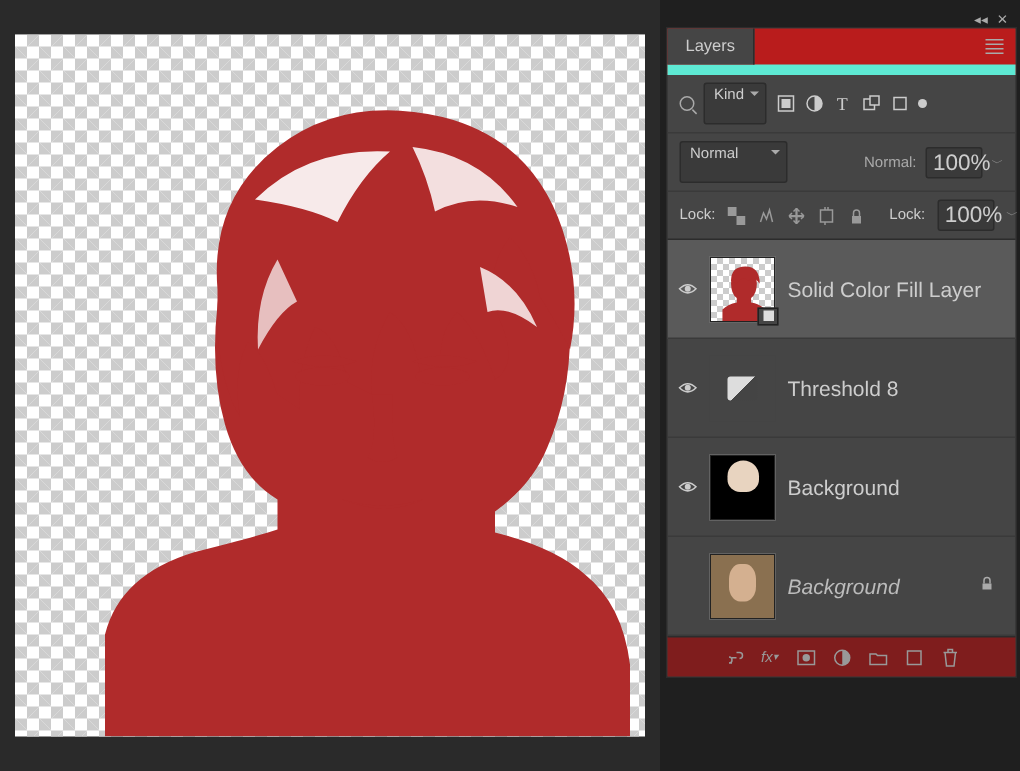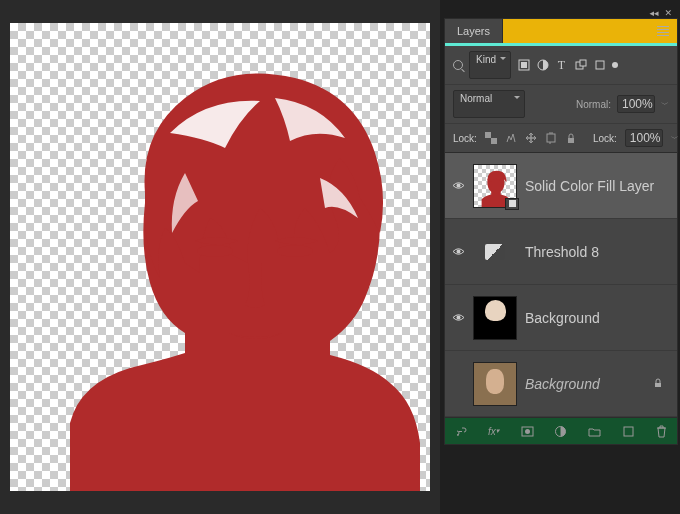--- a/index.html
+++ b/index.html
@@ -6,54 +6,54 @@
 body{background:#1f1f1f;width:680px;height:514px;overflow:hidden;position:relative}
 .workspace{position:absolute;left:0;top:0;width:440px;height:514px;background:#2a2a2a;display:flex;align-items:center;justify-content:center}
 .canvas{width:420px;height:468px;background:#fff;position:relative;overflow:hidden;
 background-image:linear-gradient(45deg,#ccc 25%,transparent 25%),linear-gradient(-45deg,#ccc 25%,transparent 25%),linear-gradient(45deg,transparent 75%,#ccc 75%),linear-gradient(-45deg,transparent 75%,#ccc 75%);
 background-size:16px 16px;background-position:0 0,0 8px,8px -8px,-8px 0}
 .portrait{position:absolute;left:0;top:0;width:100%;height:100%}
 .panel-wrap{position:absolute;right:2px;top:8px;width:234px}
 .panel-top{height:10px;display:flex;justify-content:flex-end;align-items:center;gap:6px;padding-right:6px;color:#aaa;font-size:9px}
 .panel-top span{cursor:pointer}
 .panel{background:#454545;color:#cdcdcd;font-size:11px;border:1px solid #2c2c2c}
-.tabs{display:flex;border-bottom:3px solid #5eead4;background:#eab308}
+.tabs{display:flex;border-bottom:7px solid #5eead4;background:#b91c1c}
 .tab{padding:6px 12px;background:#454545;border-right:1px solid #2c2c2c;font-size:11px}
 .tab-spacer{flex:1;display:flex;justify-content:flex-end;align-items:center;padding-right:8px;color:#aaa}
 .hamburger{display:flex;flex-direction:column;gap:2px;cursor:pointer}
 .hamburger div{width:12px;height:1px;background:#aaa}
 .filter-row{display:flex;align-items:center;padding:5px 8px;gap:6px;border-bottom:1px solid #3a3a3a}
 .search-ico{width:10px;height:10px;border:1px solid #aaa;border-radius:50%;position:relative}
 .search-ico:after{content:"";position:absolute;width:4px;height:1px;background:#aaa;bottom:-2px;right:-3px;transform:rotate(45deg)}
 .dd{background:#3a3a3a;border:1px solid #2c2c2c;padding:2px 14px 13px 6px;font-size:10px;position:relative;border-radius:2px}
 .dd:after{content:"";position:absolute;right:4px;top:5px;border:3px solid transparent;border-top-color:#aaa}
 .ficon{width:13px;height:13px;display:flex;align-items:center;justify-content:center;color:#ccc;font-size:10px;cursor:pointer}
 .ficon svg{width:12px;height:12px}
 .dot{width:6px;height:6px;border-radius:50%;background:#ccc}
 .ctrl-row{display:flex;align-items:center;padding:5px 8px;gap:6px;border-bottom:1px solid #3a3a3a;font-size:10px}
 .ctrl-row .lbl{color:#aaa}
-.field{background:#3a3a3a;border:1px solid #2c2c2c;padding:1px 4px;font-size:12px;width:38px;text-align:center;border-radius:2px}
+.field{background:#3a3a3a;border:1px solid #2c2c2c;padding:1px 4px;font-size:15px;width:38px;text-align:center;border-radius:2px}
 .spacer{flex:1}
 .lock-row{display:flex;align-items:center;padding:5px 8px;gap:8px;border-bottom:1px solid #2c2c2c;font-size:10px}
 .lico{width:12px;height:12px;color:#999}
 .lico svg{width:12px;height:12px;fill:#999}
 .layers{max-height:338px;overflow:hidden}
 .layer{display:flex;align-items:center;padding:6px;border-bottom:1px solid #3a3a3a;gap:8px;min-height:66px}
 .layer.sel{background:#5a5a5a}
 .eye{width:14px;display:flex;justify-content:center}
 .eye svg{width:13px;height:13px;fill:#ccc}
 .thumb-wrap{position:relative}
 .thumb{width:44px;height:44px;border:1px solid #222;background:#fff;display:flex;align-items:center;justify-content:center;overflow:hidden}
 .mask-badge{position:absolute;right:-2px;bottom:-2px;width:14px;height:12px;background:#454545;border:1px solid #222;display:flex;align-items:center;justify-content:center}
 .mask-badge div{width:7px;height:7px;background:#ddd}
 .lname{flex:1;font-size:14px}
 .lname.ital{font-style:italic;color:#bbb}
 .locki{width:12px;margin-right:6px}
 .locki svg{width:10px;height:10px;fill:#aaa}
-.footer{display:flex;align-items:center;justify-content:space-between;padding:6px 8px;gap:10px;border-top:1px solid #2c2c2c;background:#14532d}
+.footer{display:flex;align-items:center;justify-content:center;padding:6px 8px;gap:10px;border-top:1px solid #2c2c2c;background:#7f1d1d}
 .fico{width:14px;height:14px;color:#999;cursor:pointer;display:flex;align-items:center;justify-content:center}
 .fico svg{width:13px;height:13px;fill:#999}
 .mini-bw{width:100%;height:100%;background:#000;position:relative}
 .mini-bw:before{content:"";position:absolute;left:25%;top:8%;width:50%;height:50%;background:#e8d4c0;border-radius:50% 50% 40% 40%}
 .mini-color{width:100%;height:100%;background:#8a7050;position:relative}
 .mini-color:before{content:"";position:absolute;left:28%;top:15%;width:44%;height:60%;background:#d4b090;border-radius:40%}
 .adj-ico{width:20px;height:16px;background:linear-gradient(135deg,#ddd 50%,#444 50%);border-radius:2px}
 .trans-thumb{background-image:linear-gradient(45deg,#ccc 25%,transparent 25%),linear-gradient(-45deg,#ccc 25%,transparent 25%),linear-gradient(45deg,transparent 75%,#ccc 75%),linear-gradient(-45deg,transparent 75%,#ccc 75%);background-size:8px 8px;background-position:0 0,0 4px,4px -4px,-4px 0}
 </style>
 </head>

